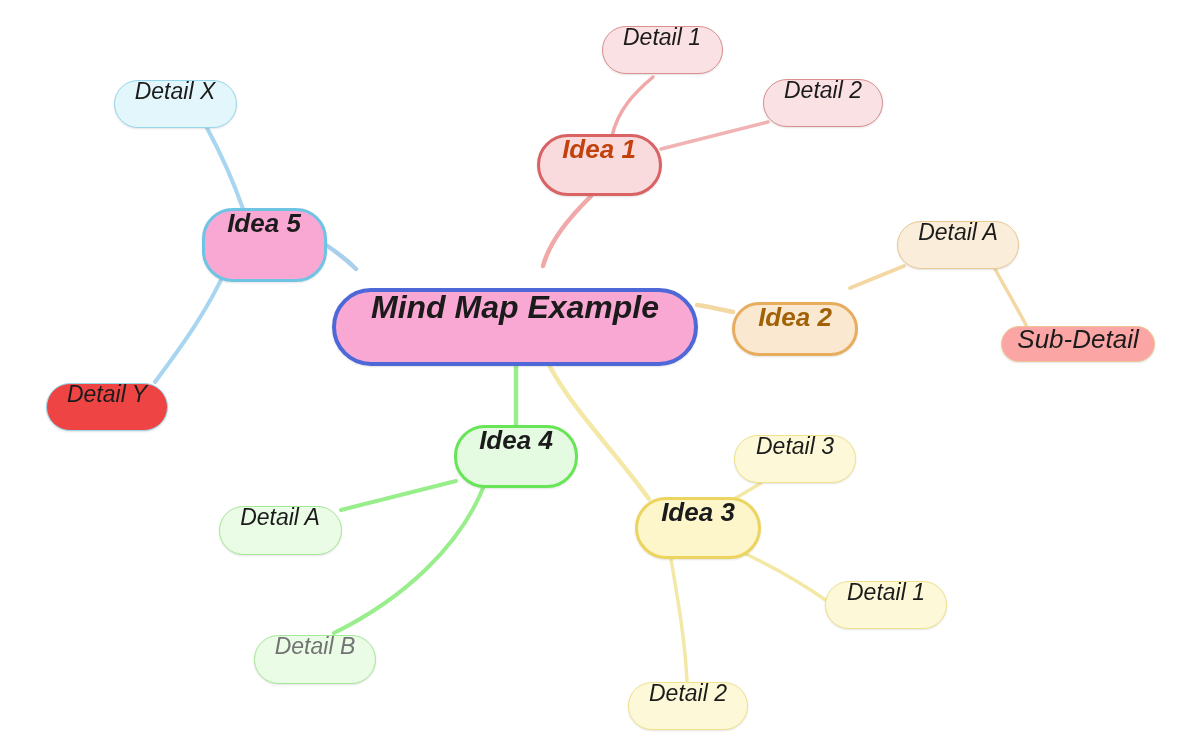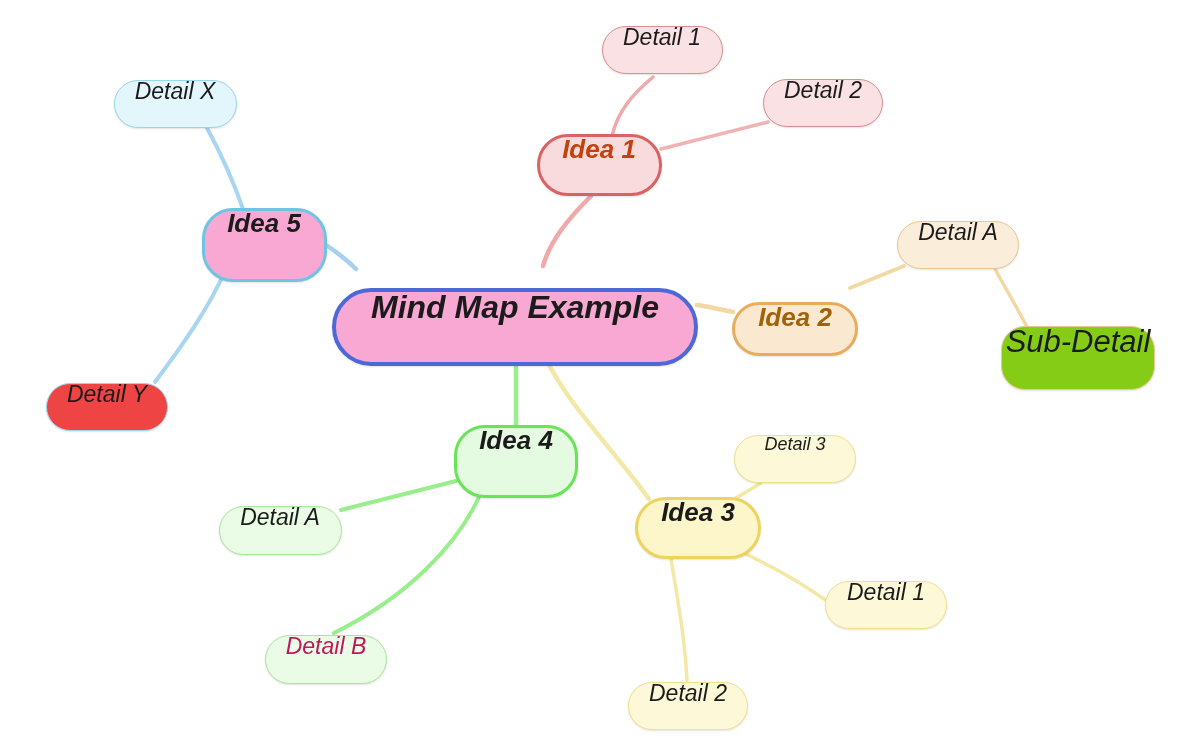--- a/index.html
+++ b/index.html
@@ -74,51 +74,51 @@
       </div>
       <div class="node node-branch" style="left: 536.5px; top: 134px; width: 125px; height: 62px; background: rgb(249, 219, 221); border-color: rgb(217, 99, 99); border-width: 3.5px; border-radius: 31px; font-size: 26px; font-weight: 700; color: #c2410c;">
         <span>Idea 1</span>
       </div>
       <div class="node node-branch" style="left: 732px; top: 282px; width: 126px; height: 54px; background: rgb(250, 232, 208); border-color: rgb(231, 173, 93); border-width: 3.5px; border-radius: 31px; font-size: 26px; font-weight: 700; color: #a16207; margin-top: 20px;">
         <span>Idea 2</span>
       </div>
       <div class="node node-branch" style="left: 635px; top: 497px; width: 126px; height: 62px; background: rgb(252, 246, 202); border-color: rgb(237, 212, 94); border-width: 3.5px; border-radius: 31px; font-size: 26px; font-weight: 700; color: rgb(27, 27, 27);">
         <span>Idea 3</span>
       </div>
-      <div class="node node-branch" style="left: 454px; top: 425px; width: 124px; height: 73px; background: rgb(229, 251, 225); border-color: rgb(104, 229, 87); border-width: 3.5px; border-radius: 31px; font-size: 26px; font-weight: 700; color: rgb(27, 27, 27);">
+      <div class="node node-branch" style="left: 454px; top: 425px; width: 124px; height: 63px; background: rgb(229, 251, 225); border-color: rgb(104, 229, 87); border-width: 3.5px; border-radius: 31px; font-size: 26px; font-weight: 700; color: rgb(27, 27, 27);">
         <span>Idea 4</span>
       </div>
       <div class="node node-branch" style="left: 201.5px; top: 208px; width: 125px; height: 74px; background: #f9a8d4; border-color: rgb(111, 196, 228); border-width: 3.5px; border-radius: 31px; font-size: 26px; font-weight: 700; color: rgb(27, 27, 27);">
         <span>Idea 5</span>
       </div>
       <div class="node node-leaf" style="left: 601.5px; top: 26px; width: 121px; height: 48px; background: rgb(250, 225, 227); border-color: rgb(219, 144, 144); border-width: 1.8px; border-radius: 24px; font-size: 23px; font-weight: 400; color: rgb(27, 27, 27);">
         <span>Detail 1</span>
       </div>
       <div class="node node-leaf" style="left: 763px; top: 79px; width: 120px; height: 48px; background: rgb(250, 225, 227); border-color: rgb(219, 144, 144); border-width: 1.8px; border-radius: 24px; font-size: 23px; font-weight: 400; color: rgb(27, 27, 27);">
         <span>Detail 2</span>
       </div>
       <div class="node node-leaf" style="left: 897px; top: 221px; width: 122px; height: 48px; background: rgb(250, 237, 217); border-color: rgb(235, 200, 147); border-width: 1.8px; border-radius: 24px; font-size: 23px; font-weight: 400; color: rgb(27, 27, 27);">
         <span>Detail A</span>
       </div>
-      <div class="node node-leaf" style="left: 1001px; top: 326px; width: 154px; height: 64px; background: #84cc16; border-color: rgb(235, 200, 147); border-width: 1.8px; border-radius: 24px; font-size: 31px; font-weight: 400; color: rgb(27, 27, 27);">
+      <div class="node node-leaf" style="left: 1001px; top: 326px; width: 154px; height: 36px; background: #fca5a5; border-color: rgb(235, 200, 147); border-width: 1.8px; border-radius: 24px; font-size: 26px; font-weight: 400; color: rgb(27, 27, 27);">
         <span>Sub-Detail</span>
       </div>
-      <div class="node node-leaf" style="left: 734px; top: 435px; width: 122px; height: 48px; background: rgb(253, 249, 216); border-color: rgb(240, 226, 137); border-width: 1.8px; border-radius: 24px; font-size: 18px; font-weight: 400; color: rgb(27, 27, 27);">
+      <div class="node node-leaf" style="left: 734px; top: 435px; width: 122px; height: 48px; background: rgb(253, 249, 216); border-color: rgb(240, 226, 137); border-width: 1.8px; border-radius: 24px; font-size: 23px; font-weight: 400; color: rgb(27, 27, 27);">
         <span>Detail 3</span>
       </div>
       <div class="node node-leaf" style="left: 825px; top: 581px; width: 122px; height: 48px; background: rgb(253, 249, 216); border-color: rgb(240, 226, 137); border-width: 1.8px; border-radius: 24px; font-size: 23px; font-weight: 400; color: rgb(27, 27, 27);">
         <span>Detail 1</span>
       </div>
       <div class="node node-leaf" style="left: 628px; top: 682px; width: 120px; height: 48px; background: rgb(253, 249, 216); border-color: rgb(240, 226, 137); border-width: 1.8px; border-radius: 24px; font-size: 23px; font-weight: 400; color: rgb(27, 27, 27);">
         <span>Detail 2</span>
       </div>
       <div class="node node-leaf" style="left: 218.5px; top: 505.5px; width: 123px; height: 49px; background: rgb(234, 251, 230); border-color: rgb(164, 233, 151); border-width: 1.8px; border-radius: 24.5px; font-size: 23px; font-weight: 400; color: rgb(27, 27, 27);">
         <span>Detail A</span>
       </div>
-      <div class="node node-leaf" style="left: 265px; top: 634.5px; width: 122px; height: 49px; background: rgb(234, 251, 230); border-color: rgb(164, 233, 151); border-width: 1.8px; border-radius: 24.5px; font-size: 23px; font-weight: 400; color: #be185d;">
+      <div class="node node-leaf" style="left: 254px; top: 634.5px; width: 122px; height: 49px; background: rgb(234, 251, 230); border-color: rgb(164, 233, 151); border-width: 1.8px; border-radius: 24.5px; font-size: 23px; font-weight: 400; color: #737373;">
         <span>Detail B</span>
       </div>
       <div class="node node-leaf" style="left: 113.5px; top: 80px; width: 123px; height: 48px; background: rgb(227, 246, 251); border-color: rgb(151, 215, 235); border-width: 1.8px; border-radius: 24px; font-size: 23px; font-weight: 400; color: rgb(27, 27, 27);">
         <span>Detail X</span>
       </div>
       <div class="node node-leaf" style="left: 46px; top: 383px; width: 122px; height: 48px; background: #ef4444; border-color: rgb(151, 215, 235); border-width: 1.8px; border-radius: 24px; font-size: 23px; font-weight: 400; color: rgb(27, 27, 27);">
         <span>Detail Y</span>
       </div>
     </div>
 </div>

